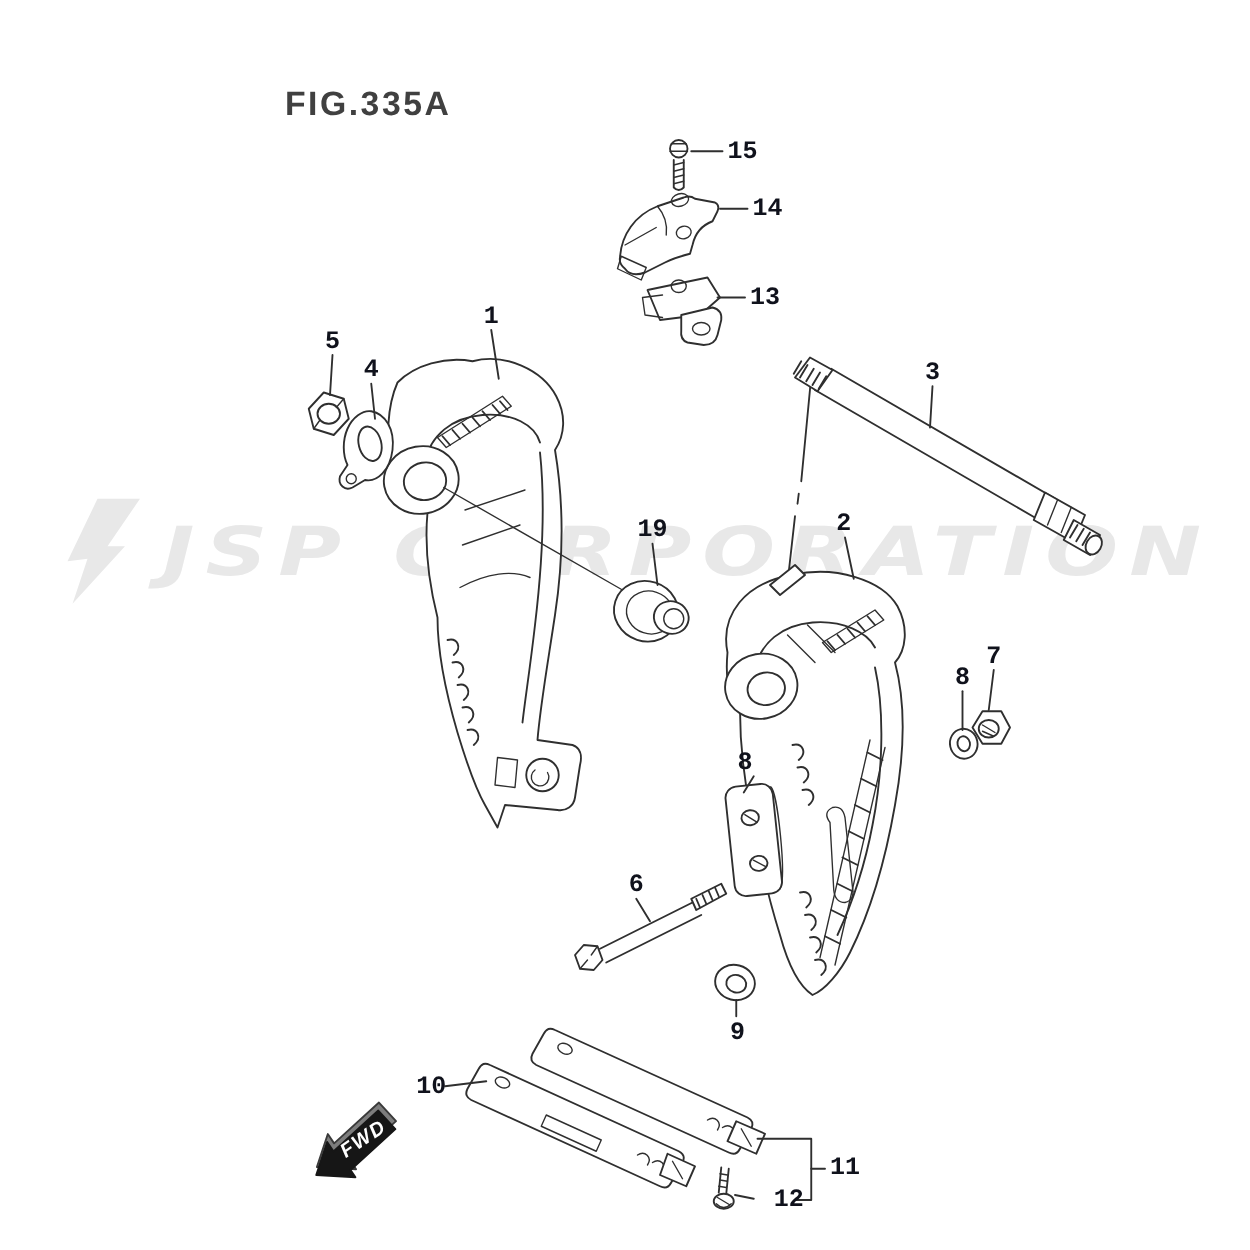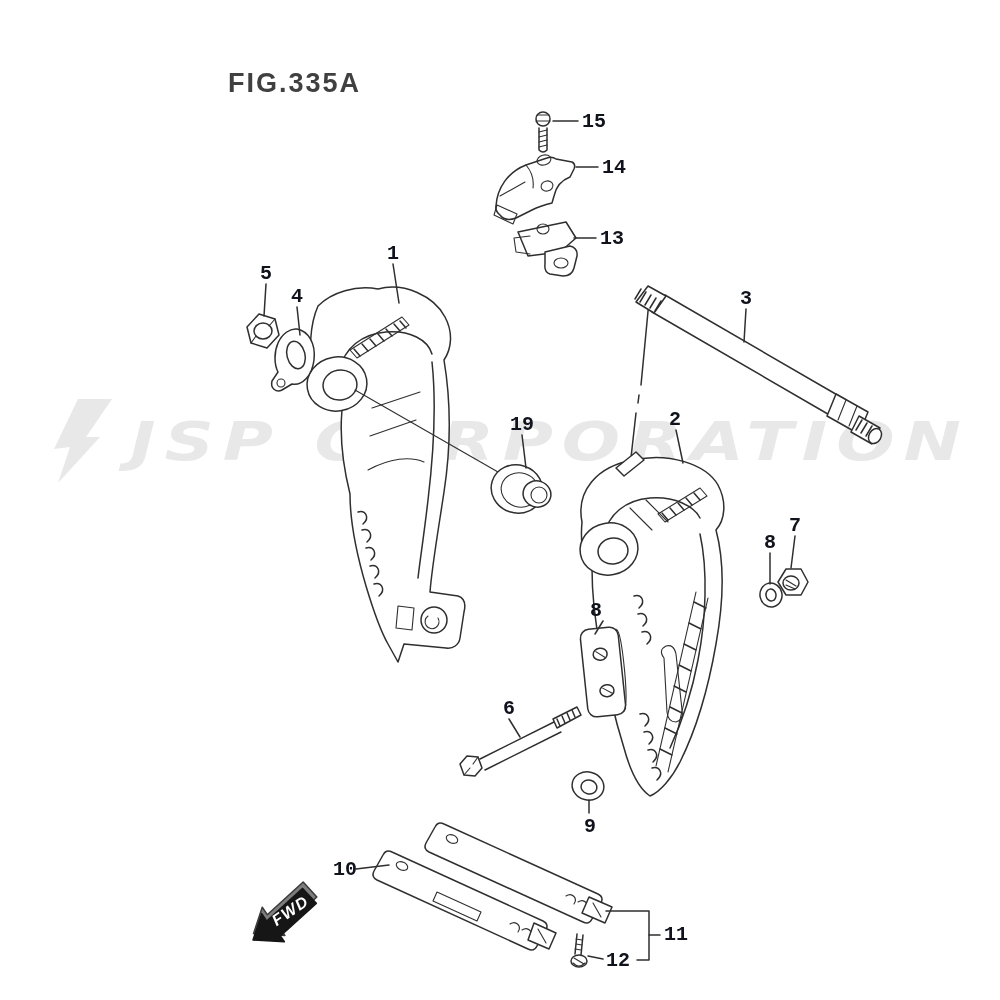--- a/index.html
+++ b/index.html
@@ -274,20 +274,20 @@
   <div class="plabel" style="left:669px;top:408px">2</div>
   <div class="plabel" style="left:740px;top:287px">3</div>
   <div class="plabel" style="left:291px;top:285px">4</div>
   <div class="plabel" style="left:260px;top:262px">5</div>
   <div class="plabel" style="left:503px;top:697px">6</div>
   <div class="plabel" style="left:789px;top:514px">7</div>
   <div class="plabel" style="left:764px;top:531px">8</div>
   <div class="plabel" style="left:584px;top:815px">9</div>
   <div class="plabel" style="left:590px;top:599px">8</div>
   <div class="plabel" style="left:664px;top:923px">11</div>
-  <div class="plabel" style="left:606px;top:949px">12</div>
+  <div class="plabel" style="left:619px;top:949px">12</div>
   <div class="plabel" style="left:510px;top:413px">19</div>
   <div class="plabel" style="left:600px;top:227px">13</div>
   <div class="plabel" style="left:582px;top:110px">15</div>
   <div class="plabel" style="left:602px;top:156px">14</div>
   <div class="plabel" style="left:333px;top:858px">10</div>
 
 </div>
 
 </body></html>

